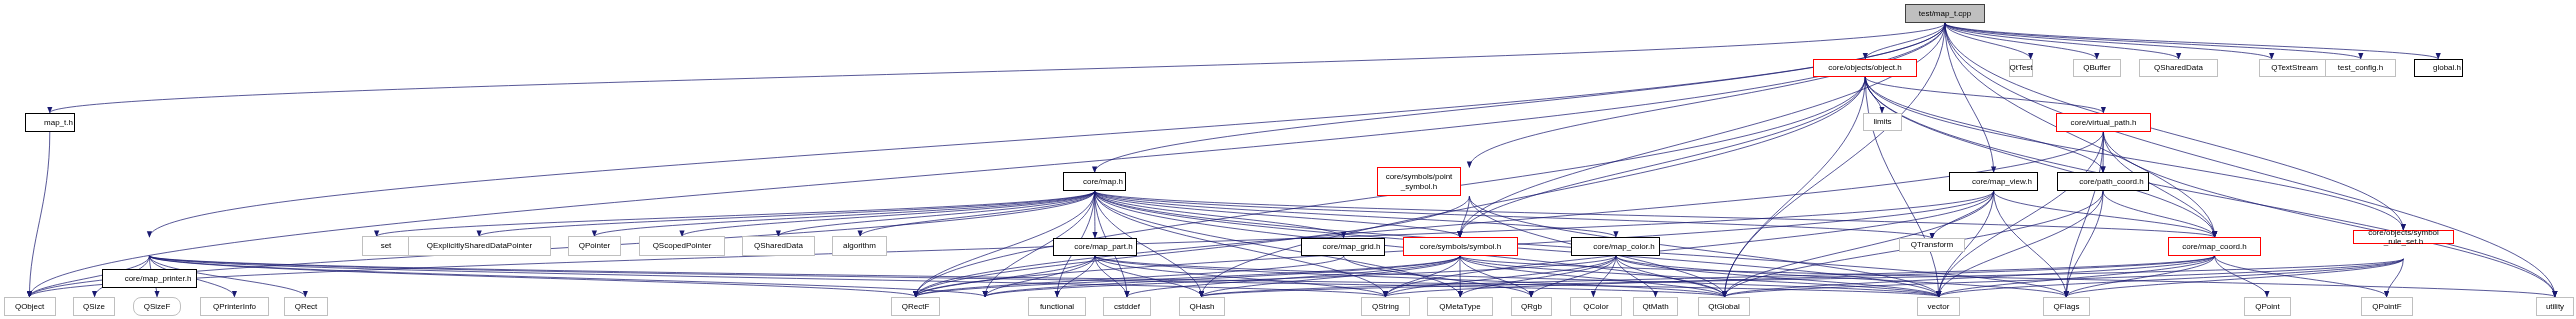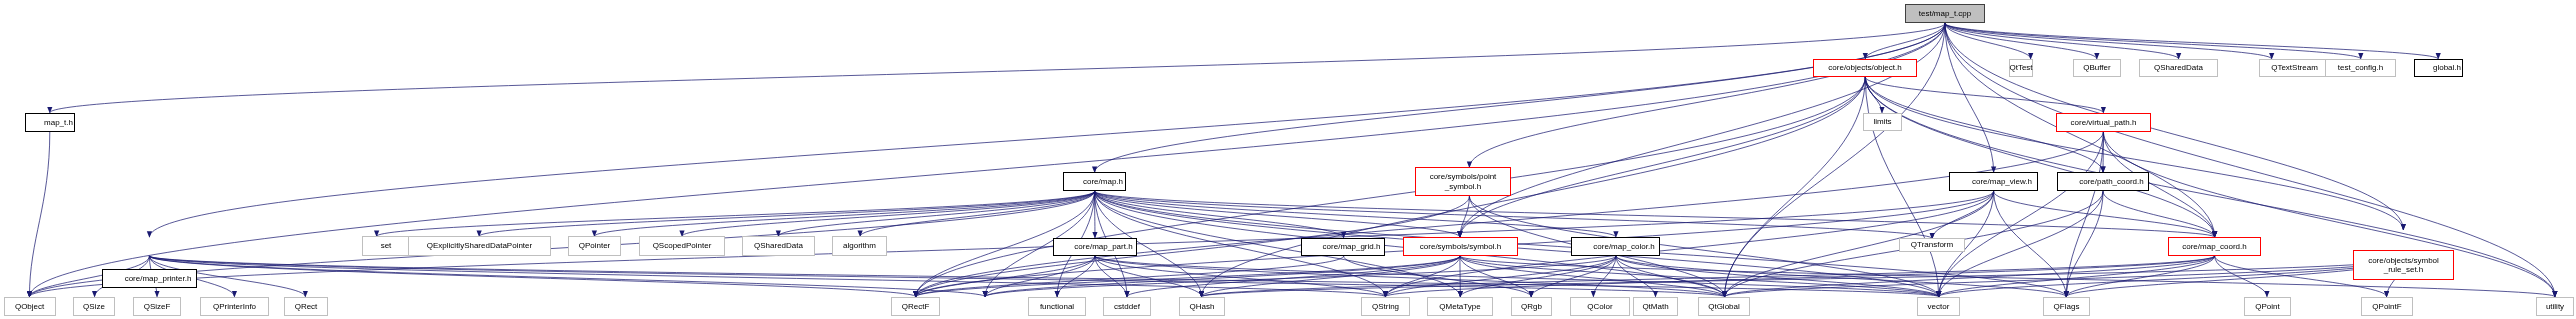--- a/index.html
+++ b/index.html
@@ -159,53 +159,53 @@
     <div class="node trunc" style="left: 1813px; top: 59px; width: 104px; height: 18px;">core/objects/object.h</div>
     <div class="node ext" style="left: 2009px; top: 59px; width: 24px; height: 18px;">QtTest</div>
     <div class="node ext" style="left: 2073px; top: 59px; width: 48px; height: 18px;">QBuffer</div>
     <div class="node ext" style="left: 2139px; top: 59px; width: 79px; height: 18px;">QSharedData</div>
     <div class="node ext" style="left: 2235px; top: 59px; width: 71px; height: 18px; margin-left: 24px;">QTextStream</div>
     <div class="node ext" style="left: 2325px; top: 59px; width: 71px; height: 18px;">test_config.h</div>
     <div class="node local" style="left: 2414px; top: 59px; width: 49px; height: 18px;">global.h</div>
     <div class="node ext" style="left: 1863px; top: 113px; width: 39px; height: 18px;">limits</div>
     <div class="node trunc" style="left: 2056px; top: 113px; width: 95px; height: 19px;">core/virtual_path.h</div>
     <div class="node local" style="left: 1063px; top: 172px; width: 63px; height: 19px;">core/map.h</div>
-    <div class="node trunc" style="left: 1415px; top: 167px; width: 96px; height: 29px; text-align: center;">core/symbols/point
+    <div class="node trunc" style="left: 1377px; top: 167px; width: 84px; height: 29px; text-align: center;">core/symbols/point
 _symbol.h</div>
     <div class="node local" style="left: 1949px; top: 172px; width: 89px; height: 19px;">core/map_view.h</div>
     <div class="node local" style="left: 2057px; top: 172px; width: 92px; height: 19px;">core/path_coord.h</div>
     <div class="node local" style="left: 102px; top: 237px; width: 95px; height: 19px; margin-top: 32px;">core/map_printer.h</div>
     <div class="node ext" style="left: 362px; top: 236px; width: 48px; height: 19.6px;">set</div>
     <div class="node ext" style="left: 408px; top: 236px; width: 143px; height: 19.6px;">QExplicitlySharedDataPointer</div>
     <div class="node ext" style="left: 568px; top: 236px; width: 53px; height: 19.6px;">QPointer</div>
     <div class="node ext" style="left: 639px; top: 236px; width: 86px; height: 19.6px;">QScopedPointer</div>
     <div class="node ext" style="left: 742px; top: 236px; width: 73px; height: 19.6px;">QSharedData</div>
     <div class="node ext" style="left: 832px; top: 236px; width: 55px; height: 19.6px;">algorithm</div>
     <div class="node local" style="left: 1053px; top: 238px; width: 84px; height: 18px;">core/map_part.h</div>
     <div class="node local" style="left: 1301px; top: 238px; width: 84px; height: 18px;">core/map_grid.h</div>
     <div class="node trunc" style="left: 1403px; top: 237px; width: 115px; height: 19px;">core/symbols/symbol.h</div>
     <div class="node local" style="left: 1571px; top: 237px; width: 89px; height: 19px;">core/map_color.h</div>
     <div class="node ext" style="left: 1899px; top: 238px; width: 66px; height: 14px;">QTransform</div>
     <div class="node trunc" style="left: 2168px; top: 237px; width: 93px; height: 19px;">core/map_coord.h</div>
-    <div class="node trunc" style="left: 2353px; top: 230px; width: 101px; height: 30px; margin-top: 20px;">core/objects/symbol
+    <div class="node trunc" style="left: 2353px; top: 230px; width: 101px; height: 14px;">core/objects/symbol
 _rule_set.h</div>
     <div class="node ext" style="left: 3.6px; top: 297px; width: 52px; height: 19px;">QObject</div>
     <div class="node ext" style="left: 73px; top: 297px; width: 42px; height: 19px;">QSize</div>
-    <div class="node ext" style="left: 133px; top: 297px; width: 48px; height: 19px;">QSizeF</div>
+    <div class="node ext" style="left: 133px; top: 297px; width: 48px; height: 19px; border-radius: 8px;">QSizeF</div>
     <div class="node ext" style="left: 200px; top: 297px; width: 69px; height: 19px;">QPrinterInfo</div>
     <div class="node ext" style="left: 284px; top: 297px; width: 44px; height: 19px;">QRect</div>
     <div class="node ext" style="left: 891px; top: 297px; width: 49px; height: 19px;">QRectF</div>
     <div class="node ext" style="left: 1008px; top: 297px; width: 51px; height: 19px; margin-left: 20px;">memory</div>
     <div class="node ext" style="left: 1028px; top: 297px; width: 58px; height: 19px;">functional</div>
     <div class="node ext" style="left: 1103px; top: 297px; width: 48px; height: 19px;">cstddef</div>
     <div class="node ext" style="left: 1179px; top: 297px; width: 46px; height: 19px;">QHash</div>
     <div class="node ext" style="left: 1361px; top: 297px; width: 49px; height: 19px;">QString</div>
     <div class="node ext" style="left: 1427px; top: 297px; width: 66px; height: 19px;">QMetaType</div>
     <div class="node ext" style="left: 1511px; top: 297px; width: 41px; height: 19px;">QRgb</div>
-    <div class="node ext" style="left: 1570px; top: 297px; width: 60px; height: 19px;">QColor</div>
+    <div class="node ext" style="left: 1570px; top: 297px; width: 52px; height: 19px;">QColor</div>
     <div class="node ext" style="left: 1633px; top: 297px; width: 45px; height: 19px;">QtMath</div>
     <div class="node ext" style="left: 1698px; top: 297px; width: 52px; height: 19px;">QtGlobal</div>
     <div class="node ext" style="left: 1917px; top: 297px; width: 43px; height: 19px;">vector</div>
     <div class="node ext" style="left: 2043px; top: 297px; width: 47px; height: 19px;">QFlags</div>
     <div class="node ext" style="left: 2244px; top: 297px; width: 47px; height: 19px;">QPoint</div>
     <div class="node ext" style="left: 2361px; top: 297px; width: 52px; height: 19px;">QPointF</div>
     <div class="node ext" style="left: 2536px; top: 297px; width: 38px; height: 19px;">utility</div>
   </div>
 
 

